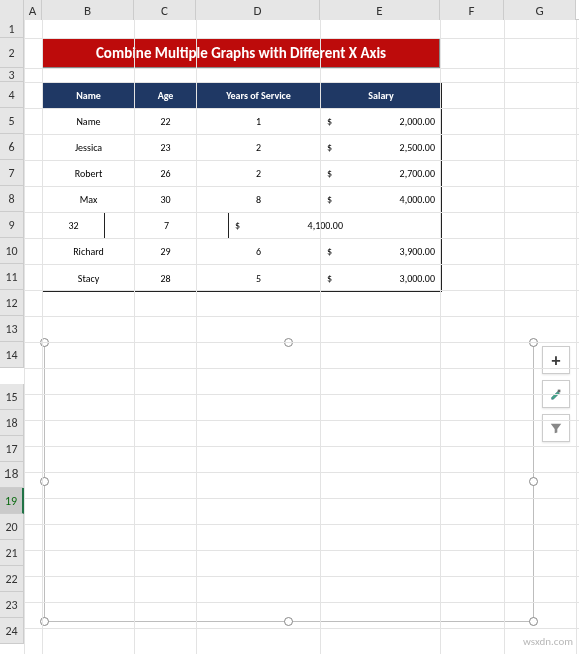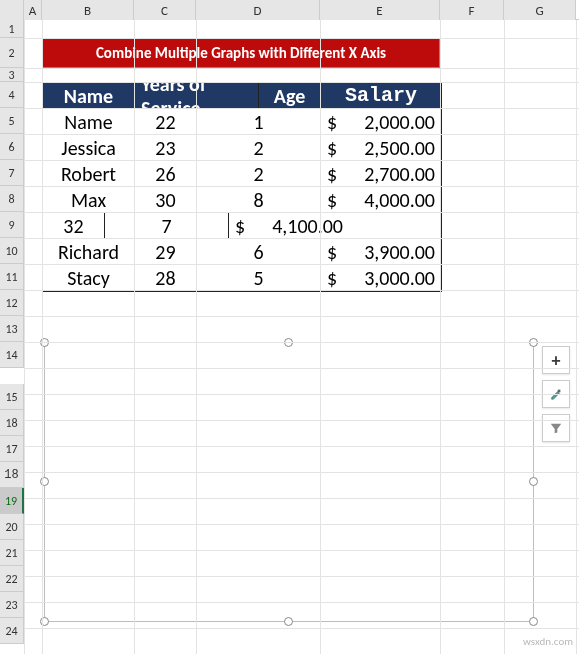--- a/index.html
+++ b/index.html
@@ -34,31 +34,31 @@
     .banner {
       position: absolute; background: #bd0b0b; color: #fff; font-weight: bold;
       display: flex; align-items: center; justify-content: center; font-size: 15px;
       border: 1px solid #888;
     }
     .tbl { position: absolute; border: 1px solid #222; }
     .tbl .row { display: flex; }
     .tbl .cell {
       border-right: 1px solid #222; border-bottom: 1px solid #222;
       display: flex; align-items: center; height: 26px; padding: 0 6px;
-      font-size: 20px; background: #fff;
+      font-size: 10px; background: #fff;
     }
     .tbl .row:last-child .cell { border-bottom: none; }
     .tbl .cell:last-child { border-right: none; }
     .tbl .hdr .cell { background: #1f3864; color: #fff; font-weight: bold; justify-content: center; }
     .c-name { width: 92px; justify-content:center;}
     .c-age { width: 62px; justify-content:center;}
     .c-yos { width: 124px; justify-content:center;}
     .c-sal { width: 120px; }
     .sal-inner { display:flex; width:100%; justify-content:space-between;}
-    .tbl .hdr .c-sal {justify-content:center;font-family:Liberation Mono, monospace;}
+    .tbl .hdr .c-sal {justify-content:center;}
 
     .chartbox {
       position:absolute; border:1px solid #bdbdbd; background:#fff;
     }
     .handle { position:absolute; width:9px; height:9px; background:#fff; border:1px solid #888; border-radius:50%; }
     .h-tl{left:-5px;top:-5px;} .h-tm{left:50%;top:-5px;margin-left:-5px;} .h-tr{right:-5px;top:-5px;}
     .h-ml{left:-5px;top:50%;margin-top:-5px;} .h-mr{right:-5px;top:50%;margin-top:-5px;}
     .h-bl{left:-5px;bottom:-5px;} .h-bm{left:50%;bottom:-5px;margin-left:-5px;} .h-br{right:-5px;bottom:-5px;}
 
     .sidebtns { position:absolute; display:flex; flex-direction:column; gap:6px;}
@@ -117,22 +117,22 @@
     </div>
   <div class="cells">
 
     <div class="banner" style="left:18px;top:18px;width:398px;height:30px;">
       <span>Combine Multiple Graphs with Different X Axis</span>
     </div>
 
     <div class="tbl" style="left:18px;top:62px;">
       <div class="row hdr">
         <div class="cell c-name">Name</div>
+        <div class="cell c-age">Age</div>
         <div class="cell c-yos">Years of Service</div>
-        <div class="cell c-age">Age</div>
         <div class="cell c-sal">Salary</div>
       </div>
     <div class="row">
           <div class="cell c-name">Name</div>
           <div class="cell c-age">22</div>
           <div class="cell c-yos">1</div>
           <div class="cell c-sal">
             <div class="sal-inner">
               <span>$</span>
               <span>2,000.00</span>

